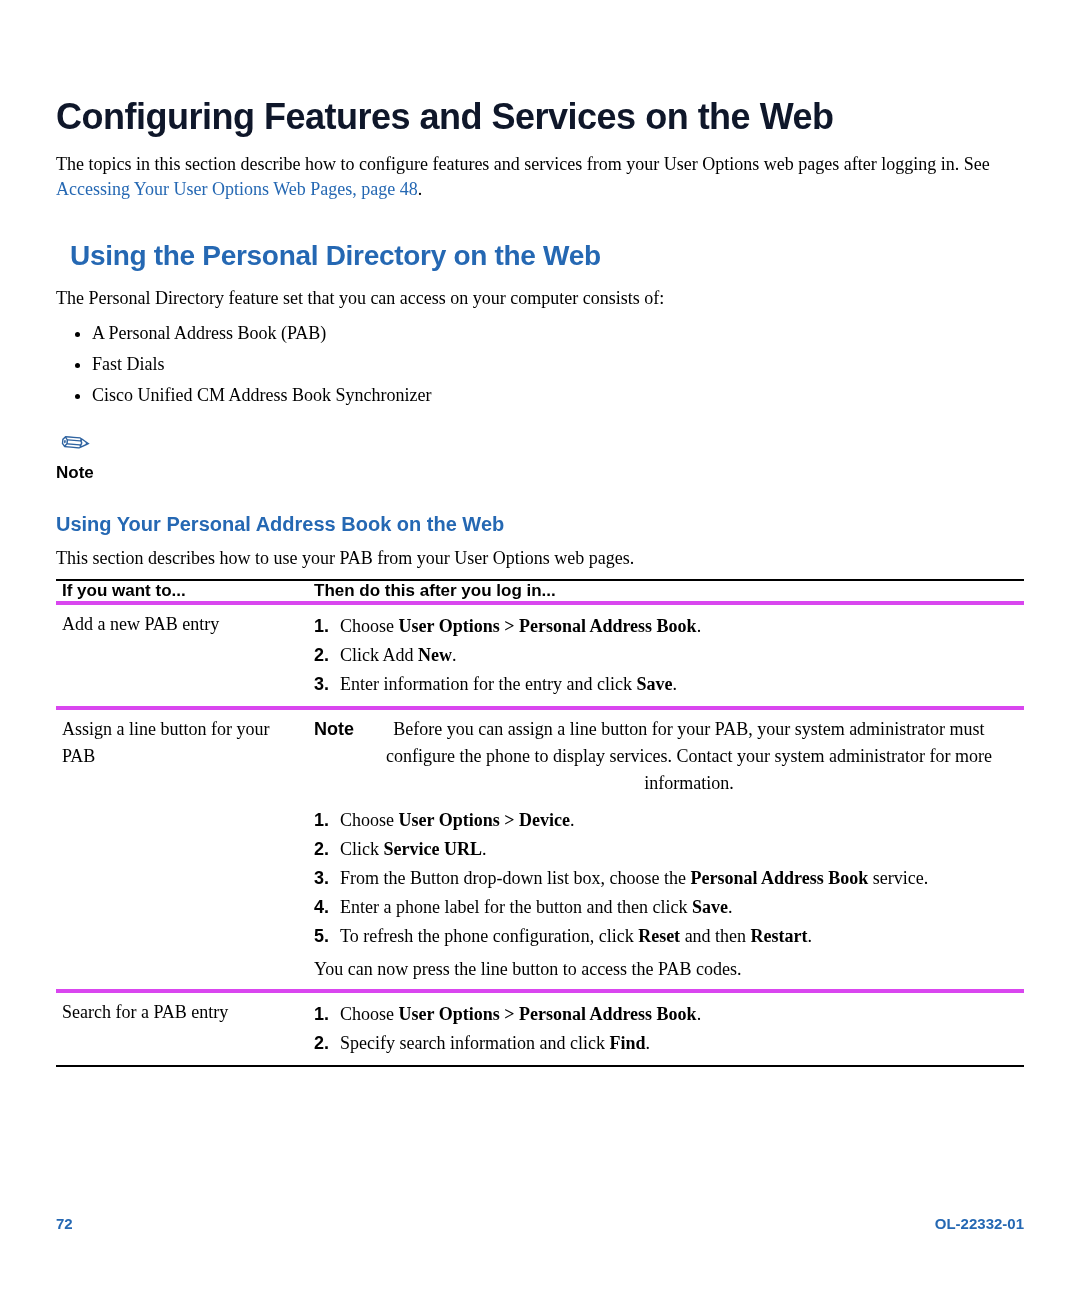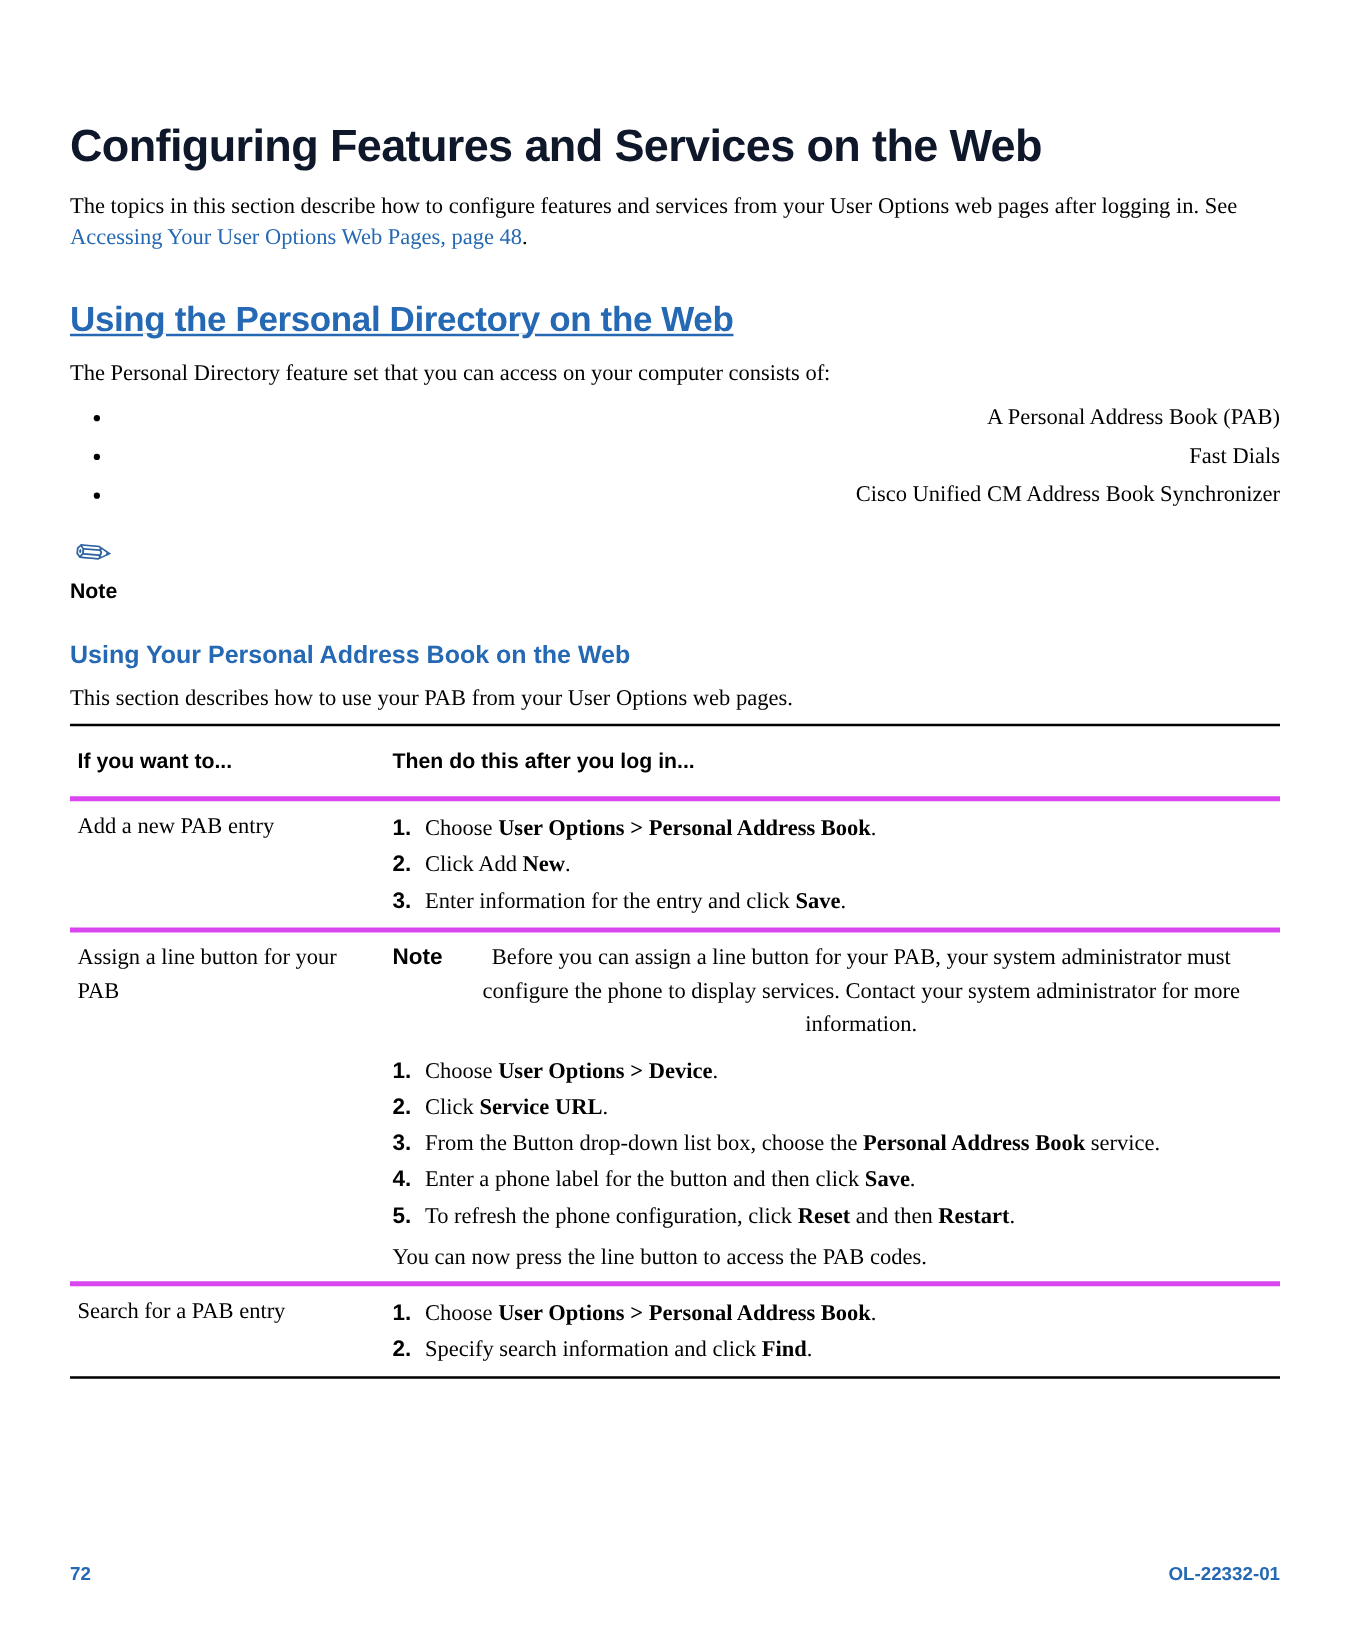--- a/index.html
+++ b/index.html
@@ -18,43 +18,41 @@
     color: #0f172a;
     font-size: 36px;
     margin: 40px 0 14px 0;
     letter-spacing: -0.5px;
   }
   .h2 {
     font-family: Arial, Helvetica, sans-serif;
     font-weight: bold;
     color: #2568b3;
     font-size: 28px;
-    margin: 38px 0 14px 0;
+    margin: 38px 0 14px 14px;
     letter-spacing: -0.3px;
-    text-decoration: underline;
   }
   .h3 {
     font-family: Arial, Helvetica, sans-serif;
     font-weight: bold;
     color: #2568b3;
     font-size: 20px;
     margin: 30px 0 10px 0;
   }
   p.body {
     margin: 8px 0;
     line-height: 1.4;
   }
   a.link {
     color: #2568b3;
     text-decoration: none;
   }
   ul.bullets {
     margin: 0 0 8px 0;
     padding-left: 36px;
-    text-align: right;
   }
   ul.bullets li {
     margin: 4px 0;
     line-height: 1.5;
   }
   .note-block {
     display: flex;
     margin-top: 24px;
     align-items: flex-start;
   }
@@ -90,21 +88,21 @@
     border-collapse: collapse;
     margin-top: 6px;
   }
   table.proc th {
     font-family: Arial, Helvetica, sans-serif;
     font-weight: bold;
     font-size: 17px;
     text-align: left;
     border-top: 2px solid #000;
     border-bottom: 1px solid #000;
-    padding: 18px 6px;
+    padding: 0 6px;
     vertical-align: top;
   }
   table.proc td {
     border-top: 4px solid #d946ef;
     padding: 6px 6px 6px 6px;
     vertical-align: top;
     line-height: 1.5;
   }
   table.proc tr:last-child td { border-bottom: 2px solid #000; }
   .col1 { width: 240px; }

